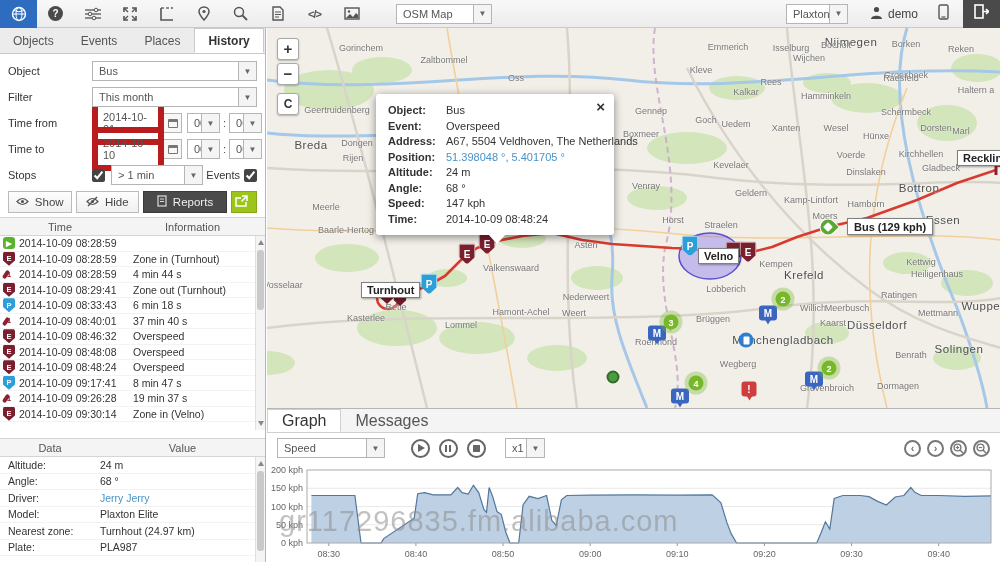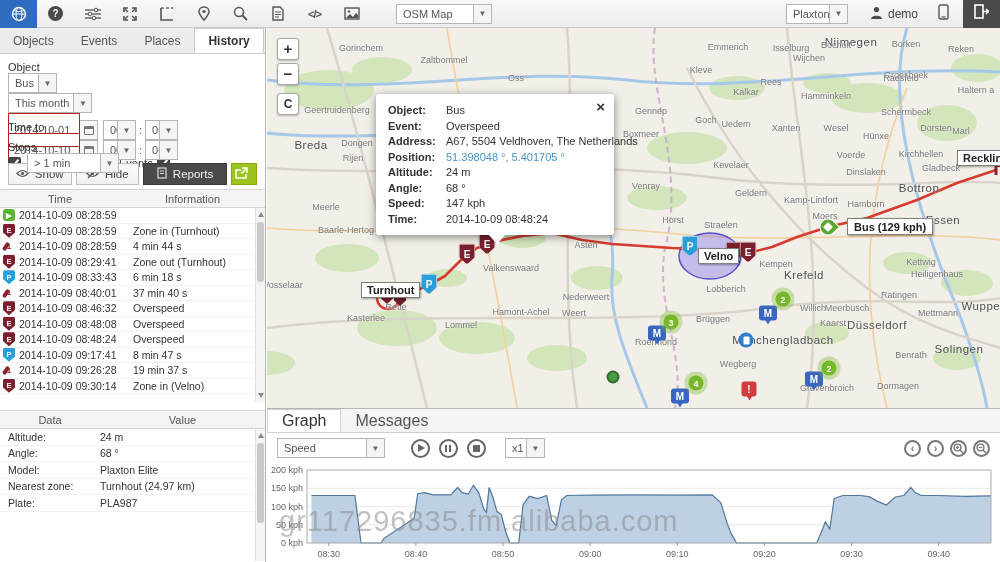--- a/index.html
+++ b/index.html
@@ -22,25 +22,25 @@
   .tb-user svg { margin-right:5px; }
   .tb-phone { margin-right:14px; cursor:pointer; }
   .tb-logout { width:37px; height:28px; background:#4a4a4a; display:flex; align-items:center; justify-content:center; cursor:pointer; }
 
   
   .left { position:absolute; left:0; top:28px; width:266px; bottom:0; background:#fff; border-right:1px solid #b5b5b5; z-index:10; }
   .tabs { display:flex; height:26px; background:#ececec; border-bottom:1px solid #c9c9c9; }
   .tab { padding:0 13px; font-size:12px; color:#555; display:flex; align-items:center; cursor:pointer; border-right:1px solid transparent; }
   .tab.active { background:#fff; border:1px solid #c9c9c9; border-bottom:1px solid #fff; font-weight:bold; color:#333; }
   .form { padding:7px 8px 4px 8px; }
-  .frow { display:flex; align-items:flex-start; margin-bottom:0; height:20px;flex-direction:column; }
+  .frow { display:flex; align-items:center; margin-bottom:6px; height:20px; }
   .flabel { width:84px; font-size:11px; color:#333; flex:none; }
   .fctl { flex:1; display:flex; align-items:center; }
   .fake-sel.grow { flex:1; }
-  .date-inp { width:72px; height:20px; border:1px solid #b91c1c; font-size:11px; color:#555; padding:16px 5px; display:flex; align-items:center; }
+  .date-inp { width:72px; height:20px; border:6px solid #b91c1c; font-size:11px; color:#555; padding:16px 5px; display:flex; align-items:center; }
   .cal-btn { width:18px; height:20px; border:1px solid #b5b5b5; border-left:none; background:#f7f7f7; display:flex; align-items:center; justify-content:center; cursor:pointer; }
   .cal-ic { width:10px; height:9px; border:1px solid #777; border-top:3px solid #777; border-radius:1px; }
   .hm-sel { width:33px; margin-left:5px; }
   .colon { font-size:11px; color:#555; margin-left:3px; }
   .hm-sel2 { width:33px; margin-left:3px; }
   .chk { width:13px; height:13px; accent-color:#444; margin-right:6px; }
   .stops-sel { width:92px; }
   .ev-lbl { font-size:11px; color:#333; margin-left:auto; margin-right:4px; }
   .btn-row { display:flex; align-items:flex-end; margin-top:2px; }
   .btn { height:22px; border:1px solid #bbb; background:linear-gradient(#fdfdfd,#f0f0f0); font-size:11.5px; color:#444; display:flex; align-items:center; justify-content:center; cursor:pointer; }
@@ -443,20 +443,24 @@
       <div class="dtlist">
         <div>
 
         <div class="dt-row">
               <span class="dt-label">Altitude:</span>
               <span class="dt-val">24 m</span>
             </div>
             <div class="dt-row">
               <span class="dt-label">Angle:</span>
               <span class="dt-val">68 °</span>
+            </div>
+            <div class="dt-row link">
+              <span class="dt-label">Driver:</span>
+              <span class="dt-val">Jerry Jerry</span>
             </div>
             <div class="dt-row">
               <span class="dt-label">Model:</span>
               <span class="dt-val">Plaxton Elite</span>
             </div>
             <div class="dt-row">
               <span class="dt-label">Nearest zone:</span>
               <span class="dt-val">Turnhout (24.97 km)</span>
             </div>
             <div class="dt-row">

